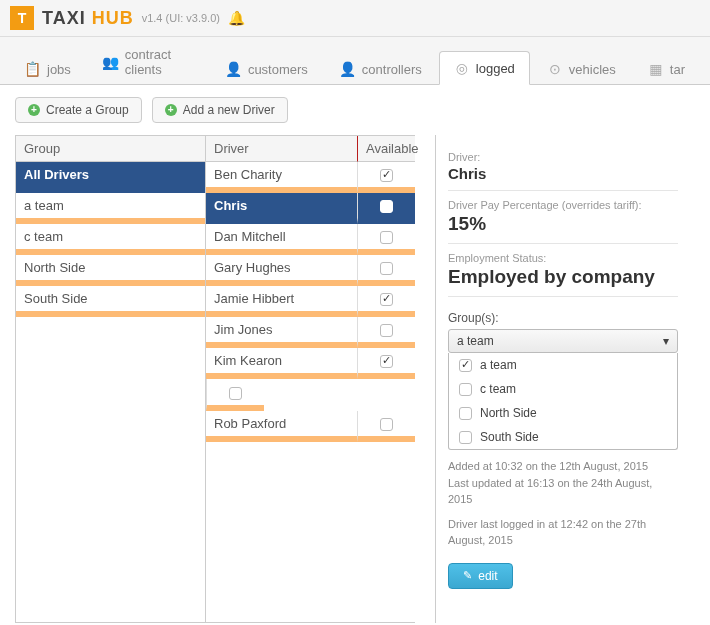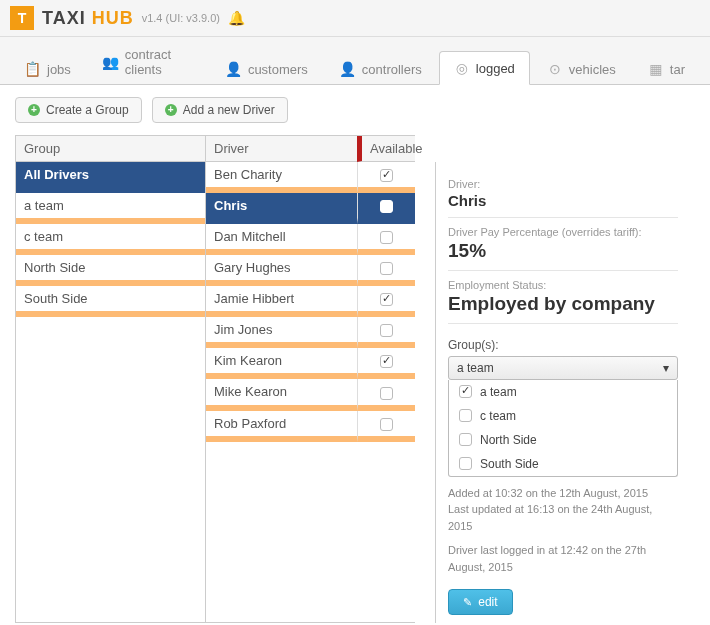--- a/index.html
+++ b/index.html
@@ -82,21 +82,20 @@
     background: #5cb85c;
     border-radius: 50%;
     display: inline-flex; align-items: center; justify-content: center;
     color: #fff; font-size: 10px; font-weight: bold;
     line-height: 1;
   }
   .main {
     display: flex;
     padding: 0 15px;
     gap: 0;
-    align-items: flex-end;
   }
   .col {
     border: 1px solid #ccc;
   }
   .col-group { width: 190px; border-right: none;}
   .col-driver { width: 210px; border-right: none;}
   .th, .td {
     padding: 5px 8px;
     border-bottom: 6px solid #fdba74;
     font-size: 13px;
@@ -118,21 +117,21 @@
   .driver-row { display: flex; }
   .driver-row .name { flex: 1; }
   .driver-row .avail {
     width: 58px;
     text-align: center;
     border-left: 1px solid #ddd;
   }
   .col-driver .header-row { display: flex; }
   .col-driver .header-row .name-h { flex: 1;}
   .col-driver .header-row .avail-h {
-    width: 58px; text-align: left; border-left: 5px solid #b91c1c;
+    width: 58px; text-align: left; border-left: 1px solid #b91c1c;
   }
   .checkbox {
     width: 13px; height: 13px;
     border: 1px solid #bbb;
     border-radius: 3px;
     display: inline-block;
     background: #fff;
     vertical-align: middle;
     position: relative;
   }
@@ -300,21 +299,20 @@
         </div>
         <div class="row driver-row">
           <div class="td name">Jim Jones</div>
           <div class="td avail"><span class="checkbox"></span></div>
         </div>
         <div class="row driver-row">
           <div class="td name">Kim Kearon</div>
           <div class="td avail"><span class="checkbox checked"></span></div>
         </div>
         <div class="row driver-row">
-          <div class="td name">Mike Kearon</div>
           <div class="td avail"><span class="checkbox"></span></div>
         </div>
         <div class="row driver-row">
           <div class="td name">Rob Paxford</div>
           <div class="td avail"><span class="checkbox"></span></div>
         </div>
       </div>
   </div>
 
   <div class="details">

